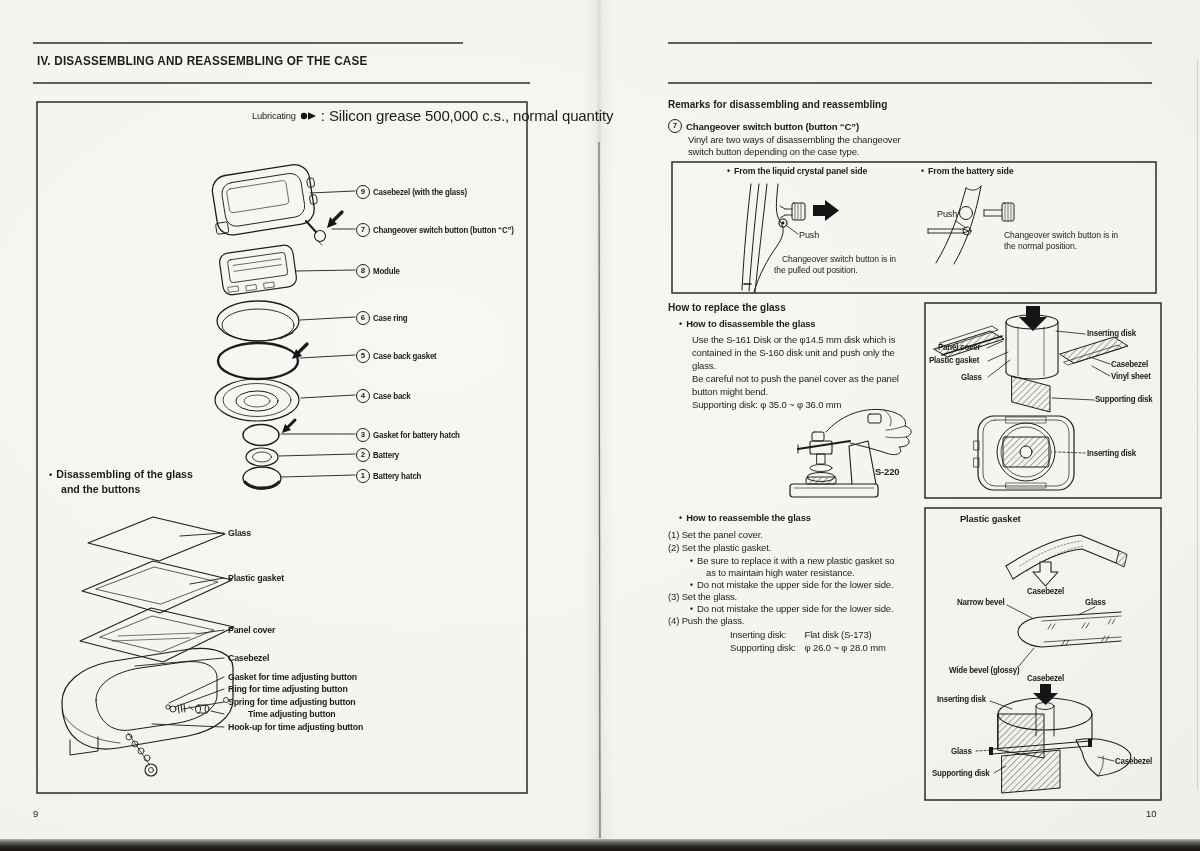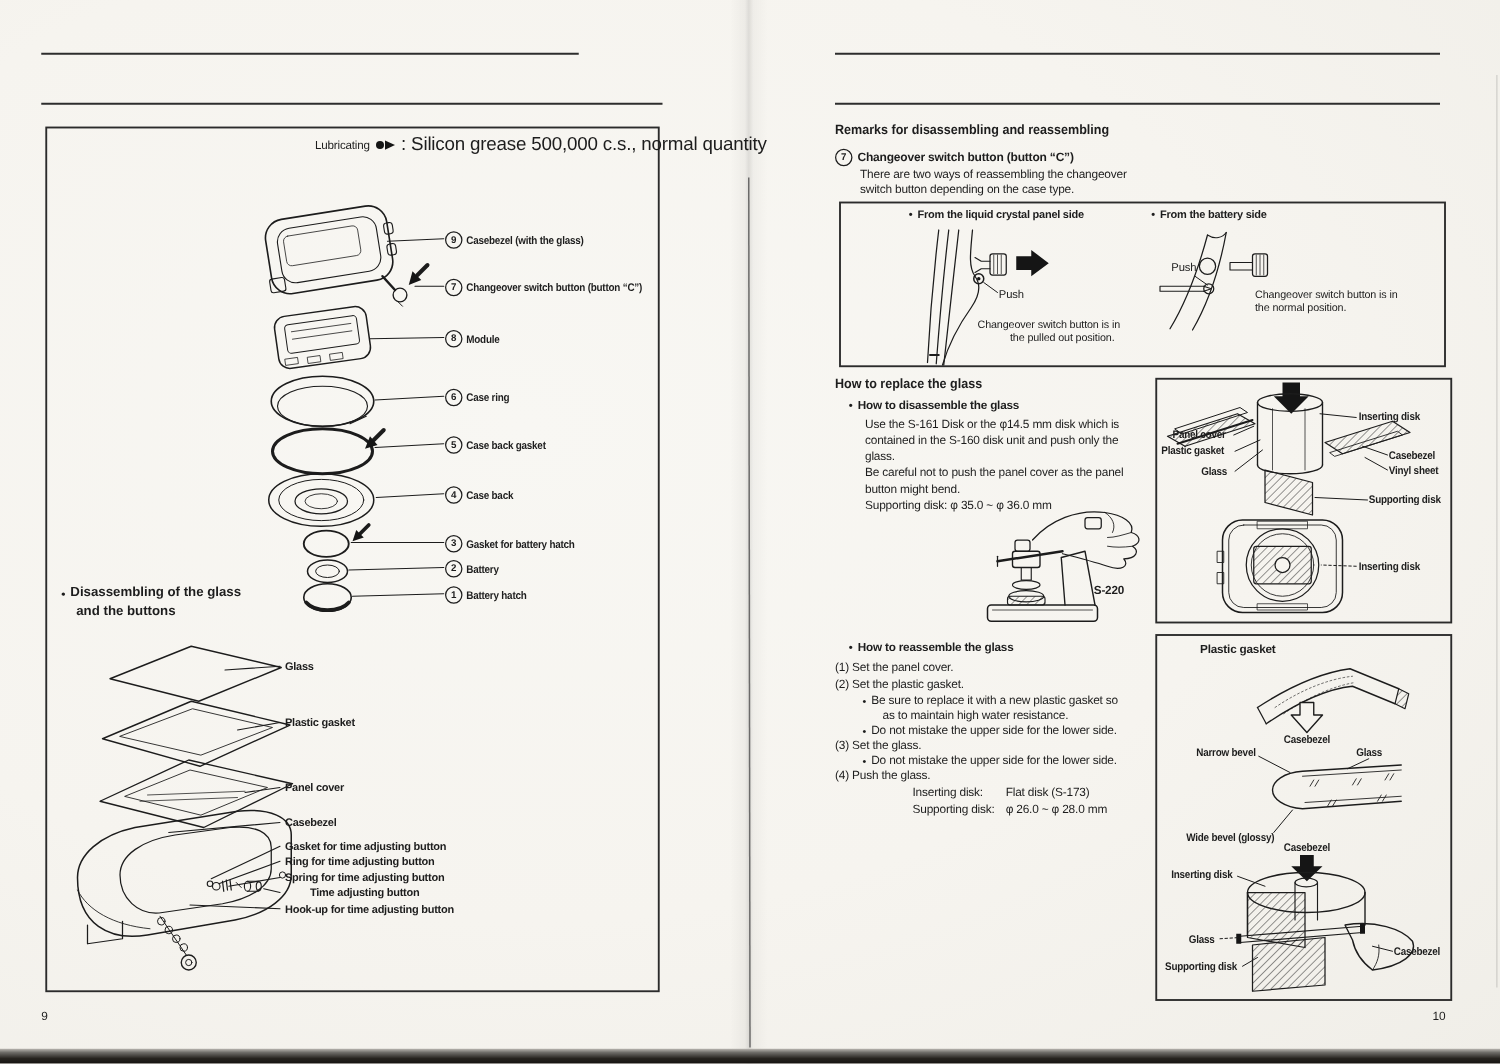--- a/index.html
+++ b/index.html
@@ -306,20 +306,23 @@
       </g>
       <g stroke-width="0.8">
         <line x1="990" y1="701" x2="1012" y2="709"></line>
         <line x1="976" y1="751" x2="992" y2="750" stroke-dasharray="2 2"></line>
         <line x1="1114" y1="761" x2="1098" y2="757"></line>
         <line x1="994" y1="773" x2="1006" y2="766"></line>
       </g>
     </g>
   </svg>
 
+  <div class="t title" style="left:37px;top:54px;">
+    <span class="shrink93">IV. DISASSEMBLING AND REASSEMBLING OF THE CASE</span>
+  </div>
 
   <div class="t row" style="left:252px;top:107px;">
     <span class="body" style="font-size:9.3px;">Lubricating</span>
     <svg width="17" height="10" viewBox="0 0 17 10" style="flex:0 0 auto;">
       <circle cx="4" cy="5" r="3.2" fill="#151515"></circle>
       <polygon points="8,1.3 16,5 8,8.7" fill="#151515"></polygon>
     </svg>
     <span class="body" style="font-size:15px;">:  Silicon grease 500,000 c.s., normal quantity</span>
   </div>
 
@@ -379,34 +382,34 @@
   <span class="t pgnum" style="left:33px;top:808px;">9</span>
 
   <div class="t h1r" style="left:668px;top:98px;">
     <span class="shrink93">Remarks for disassembling and reassembling</span>
   </div>
 
   <div class="t row" style="left:668px;top:119px;">
     <span class="cnum">7</span>
     <span class="sub" style="font-size:9.6px;">Changeover switch button (button “C”)</span>
   </div>
-  <div class="t body" style="left:688px;top:134px;">There are two ways of reassembling the changeover</div>
+  <div class="t body" style="left:688px;top:134px;">Vinyl are two ways of disassembling the changeover</div>
   <div class="t body" style="left:688px;top:146px;">switch button depending on the case type.</div>
 
   <div class="t row" style="left:727px;top:166px;">
     <span class="blt" style="font-size:8.8px;">•</span>
     <span class="lbl">From the liquid crystal panel side</span>
   </div>
   <div class="t row" style="left:921px;top:166px;">
     <span class="blt" style="font-size:8.8px;">•</span>
     <span class="lbl">From the battery side</span>
   </div>
   <span class="t cap" style="left:799px;top:230px;font-size:9px;">Push</span>
   <span class="t cap" style="left:782px;top:254px;">Changeover switch button is in</span>
-  <span class="t cap" style="left:808px;top:265px;text-align:right;">the pulled out position.</span>
+  <span class="t cap" style="left:774px;top:265px;text-align:right;">the pulled out position.</span>
   <span class="t cap" style="left:937px;top:209px;font-size:9px;">Push</span>
   <span class="t cap" style="left:1004px;top:230px;">Changeover switch button is in</span>
   <span class="t cap" style="left:1004px;top:241px;">the normal position.</span>
 
   <div class="t h1r" style="left:668px;top:301px;">
     <span class="shrink93">How to replace the glass</span>
   </div>
   <div class="t row" style="left:679px;top:318px;">
     <span class="blt" style="font-size:9px;">•</span>
     <span class="sub">How to disassemble the glass</span>

